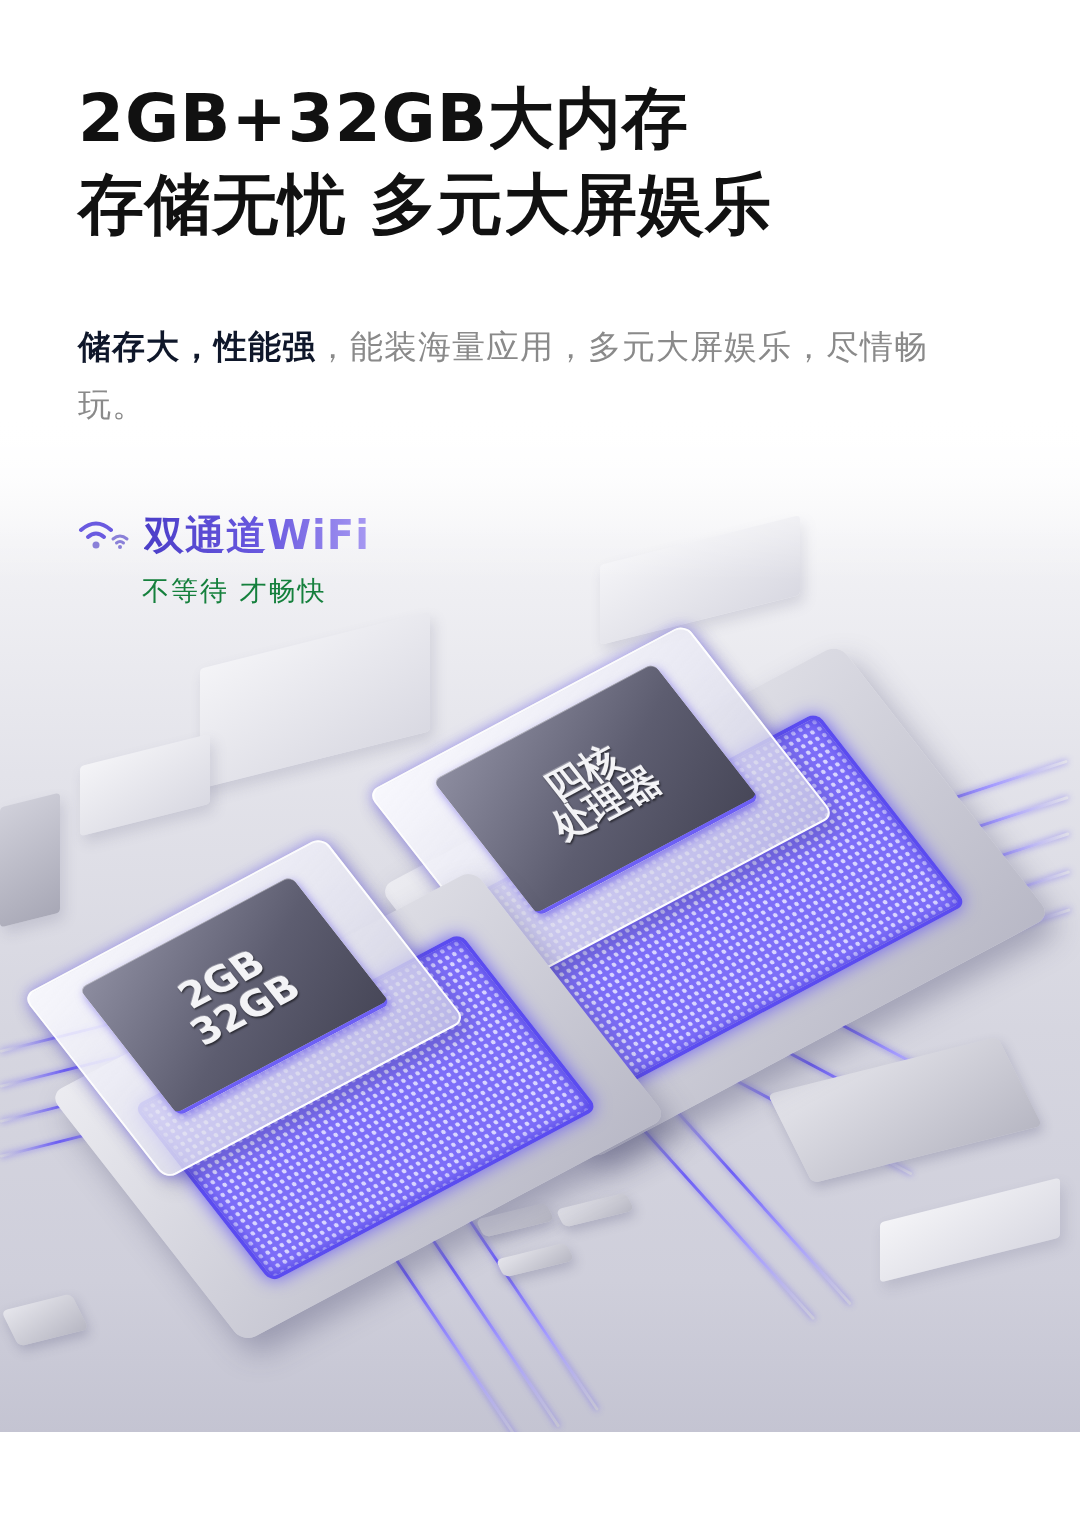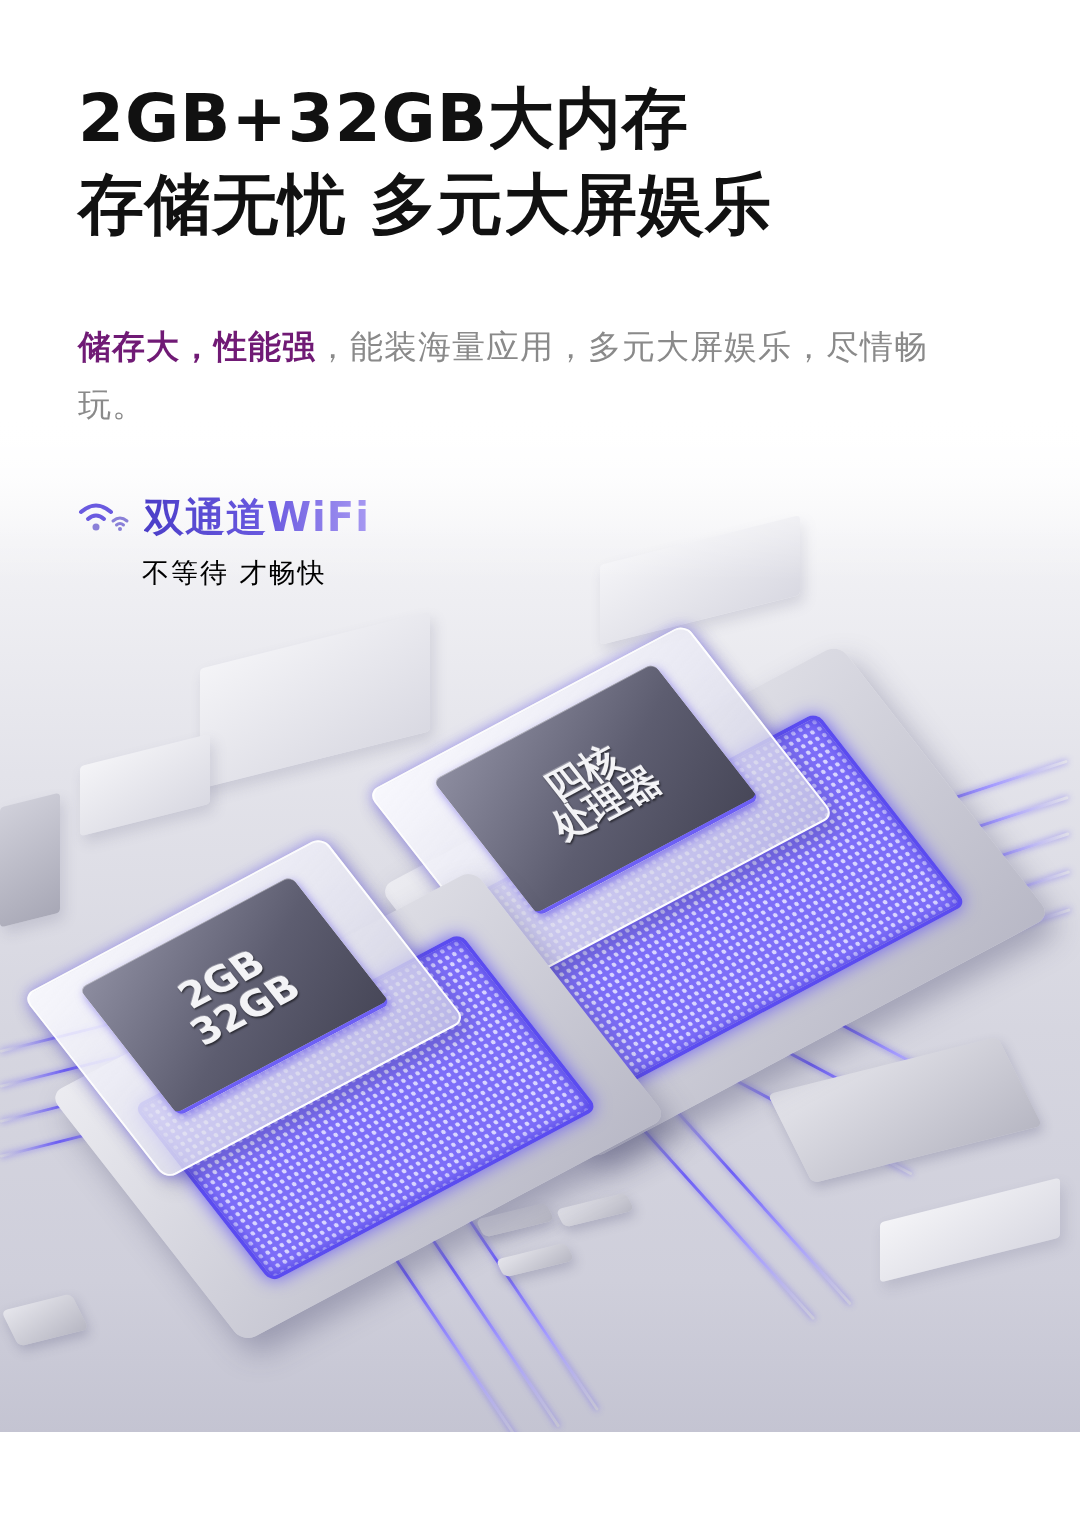--- a/index.html
+++ b/index.html
@@ -71,30 +71,30 @@
   
   .headline {
     position: absolute; left: 78px; top: 76px;
     font-family: "DejaVu Sans", sans-serif; font-weight: 700;
     color: #111111; font-size: 66px; line-height: 86px; letter-spacing: 1px;
   }
   .subtext {
     position: absolute; left: 78px; top: 318px; width: 900px;
     font-size: 33px; line-height: 58px; color: #8a8a8a; letter-spacing: 1px;
   }
-  .subtext .strong { color: #701a75; font-weight: 700; }
+  .subtext .strong { color: #0f172a; font-weight: 700; }
 
-  .wifi-badge { position: absolute; left: 78px; top: 490px; z-index: 10; }
+  .wifi-badge { position: absolute; left: 78px; top: 508px; z-index: 10; }
   .wifi-row { display: flex; align-items: center; gap: 14px; }
   .wifi-title {
     font-size: 40px; font-weight: 700; letter-spacing: 1px;
     background: linear-gradient(90deg, #4b3ec8 0%, #6a5ae0 55%, #a89af2 100%);
     -webkit-background-clip: text; background-clip: text; color: transparent;
   }
-  .wifi-sub { margin-left: 64px; margin-top: 10px; font-size: 27px; color: #000000; letter-spacing: 2px; }
+  .wifi-sub { margin-left: 64px; margin-top: 10px; font-size: 27px; color: #15803d; letter-spacing: 2px; }
 </style>
 </head>
 <body>
 
 <div class="page">
 
   <div class="headline">
     <div>2GB+32GB大内存</div>
     <div>存储无忧 多元大屏娱乐</div>
   </div>

